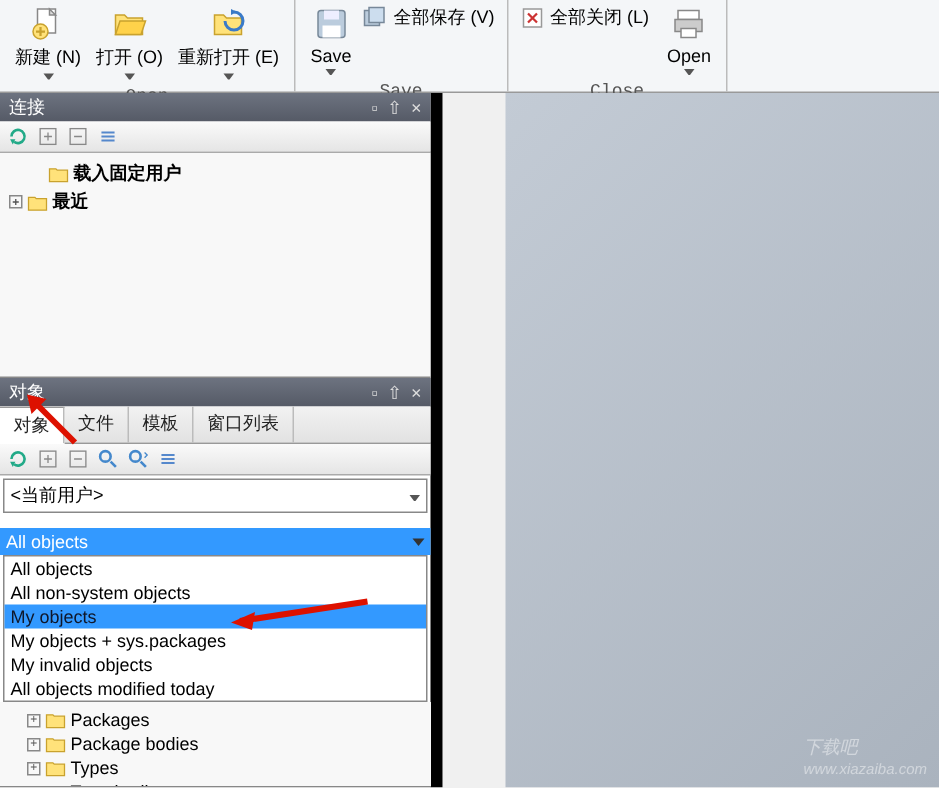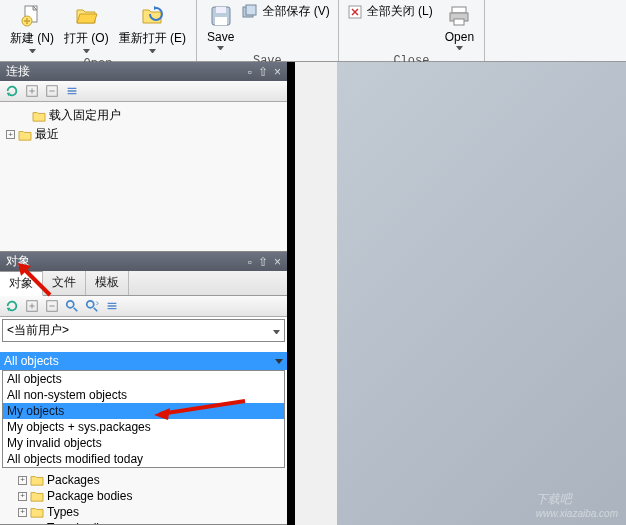--- a/index.html
+++ b/index.html
@@ -155,21 +155,21 @@
           <path d="M5 8h6M8 5v6" stroke="#888"></path>
         </svg>
       <svg class="tb-icon" viewBox="0 0 16 16">
           <rect x="2" y="2" width="12" height="12" fill="none" stroke="#888"></rect>
           <path d="M5 8h6" stroke="#888"></path>
         </svg>
       <svg class="tb-icon" viewBox="0 0 16 16">
           <path d="M3 5h10M3 8h10M3 11h10" stroke="#58c" stroke-width="1.5"></path>
         </svg>
     </div>
-    <div class="tree" style="height:150px; flex:0 0 150px;">
+    <div class="tree" style="height:150px; flex:0 0 150px;font-weight:bold;">
       <div class="tree-node">
         <span class="no-expander"></span>
         <svg class="folder-icon" viewBox="0 0 16 14">
             <path d="M1 3h5l1 1h8v9H1z" fill="#ffe27a" stroke="#c9a22e"></path>
           </svg>
         <span>载入固定用户</span>
       </div>
       <div class="tree-node" style="padding-left:2px;">
         <span class="expander">+</span>
         <svg class="folder-icon" viewBox="0 0 16 14">
@@ -184,20 +184,21 @@
       <span class="panel-hdr-icons">
         <span class="hdr-icon">▫</span>
         <span class="hdr-icon">⇧</span>
         <span class="hdr-icon">×</span>
       </span>
     </div>
     <div class="tabs">
       <div class="tab active">对象</div>
       <div class="tab">文件</div>
       <div class="tab">模板</div>
+      <div class="tab">窗口列表</div>
     </div>
     <div class="toolbar">
       <svg class="tb-icon" viewBox="0 0 16 16">
           <path d="M3 8a5 5 0 1 1 2 4" fill="none" stroke="#2a8" stroke-width="2"></path>
           <polygon points="2,10 6,10 4,14" fill="#2a8"></polygon>
         </svg>
       <svg class="tb-icon" viewBox="0 0 16 16">
           <rect x="2" y="2" width="12" height="12" fill="none" stroke="#888"></rect>
           <path d="M5 8h6M8 5v6" stroke="#888"></path>
         </svg>

